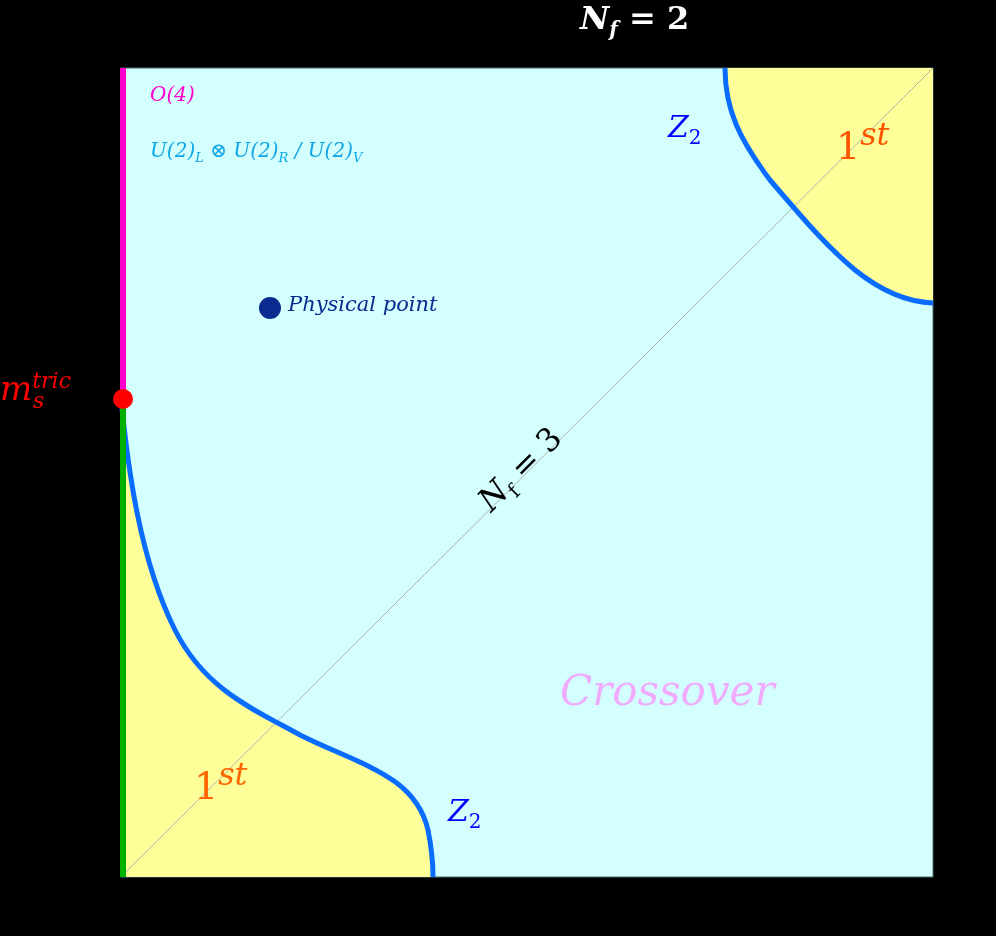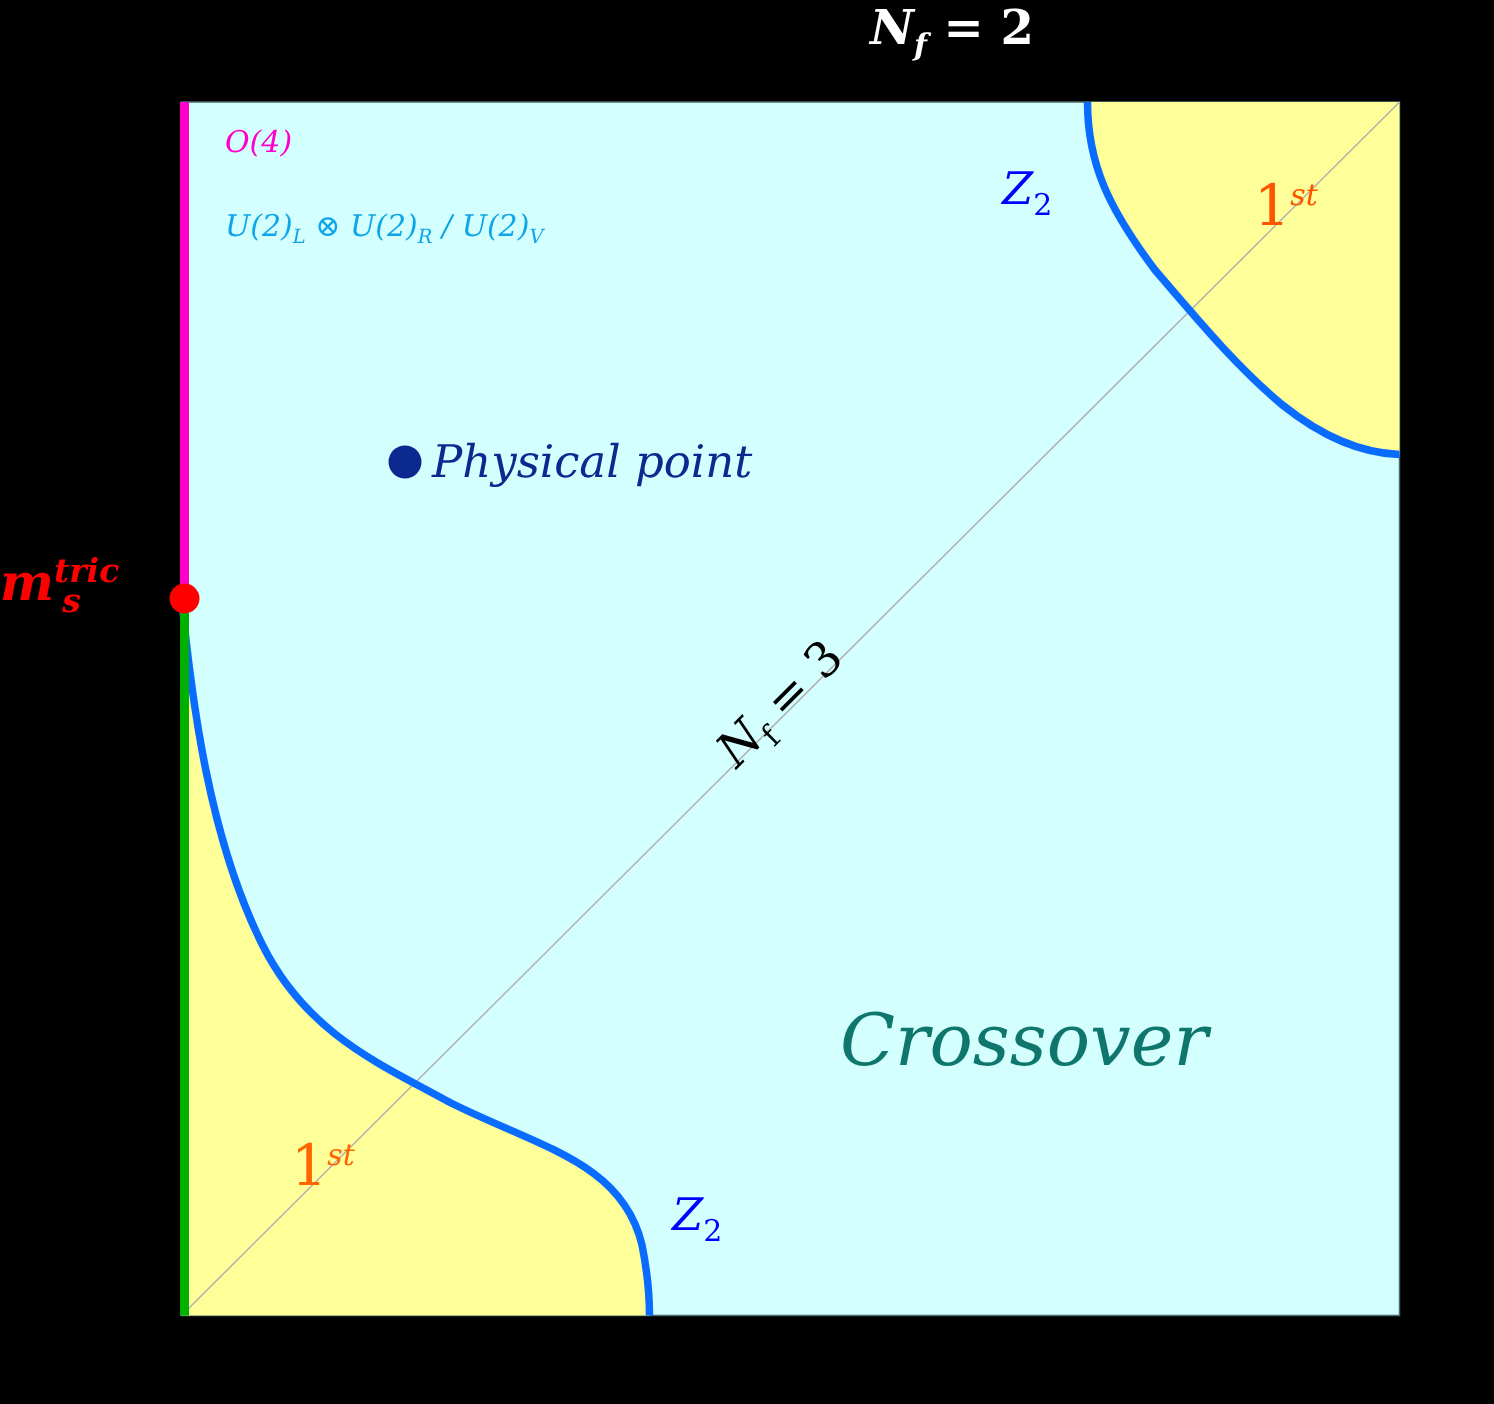--- a/index.html
+++ b/index.html
@@ -5,31 +5,31 @@
   html, body { margin:0; padding:0; background:#000; }
   body { width:996px; height:936px; position:relative; overflow:hidden;
          font-family: "DejaVu Serif", "Liberation Serif", serif; }
   .canvas { position:absolute; left:0; top:0; width:996px; height:936px; }
   .lbl { position:absolute; white-space:nowrap; font-style:italic; line-height:1; }
   .title { left:580px; top:2px; font-size:32px; color:#fff;font-weight:bold; }
   .title sub { font-size:20px; }
   .o4 { left:150px; top:84px; font-size:20px; color:#ff00cc; }
   .sym { left:150px; top:140px; font-size:20px; color:#0ea5e9; }
   .sym sub { font-size:13px; }
-  .phys { left:288px; top:294px; font-size:30px; color:#0b2a8f;text-align:center; }
-  .mtric { left:0px; top:370px; font-size:34px; color:#ff0000; font-weight:bold; }
+  .phys { left:288px; top:294px; font-size:21px; color:#0b2a8f;text-align:center; }
+  .mtric { left:0px; top:370px; font-size:34px; color:#ff0000; font-weight:normal; }
   .mtric sup { font-size:22px; }
   .mtric sub { font-size:22px; }
   .z2top { left:668px; top:112px; font-size:30px; color:#0000ff; }
   .z2bot { left:448px; top:796px; font-size:30px; color:#0000ff; }
   .z2top sub, .z2bot sub { font-size:20px; }
   .first-top { left:836px; top:118px; font-size:38px; color:#ff5500; }
   .first-bot { left:194px; top:758px; font-size:38px; color:#ff6600; }
-  .first-top sup, .first-bot sup { font-size:20px; }
-  .cross { left:560px; top:670px; font-size:48px; color:#0f766e; }
+  .first-top sup, .first-bot sup { font-size:32px; }
+  .cross { left:560px; top:670px; font-size:42px; color:#f0abfc; }
   .nf3 { left:470px; top:452px; font-size:32px; color:#000; transform:rotate(-45deg); transform-origin:center; }
   .nf3 sub { font-size:20px; font-style:normal; }
 </style>
 </head>
 <body>
 
 <svg class="canvas" width="996" height="936" viewBox="0 0 996 936">
 
   <rect x="121" y="68" width="812" height="809" fill="#d4ffff" stroke="#4a6a6a" stroke-width="1"></rect>
 

